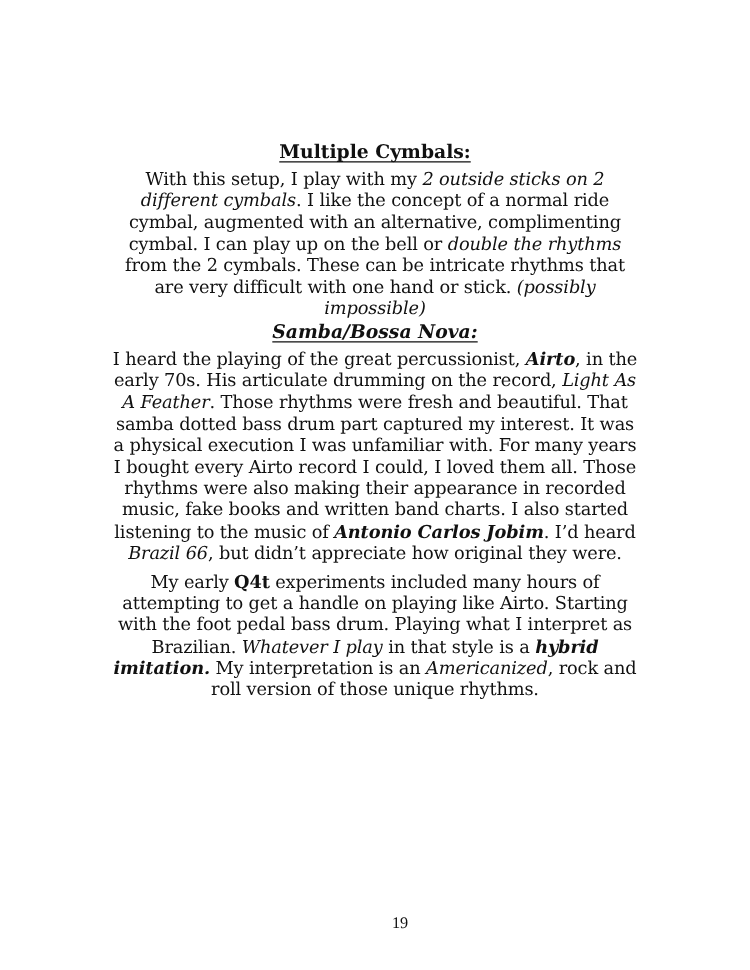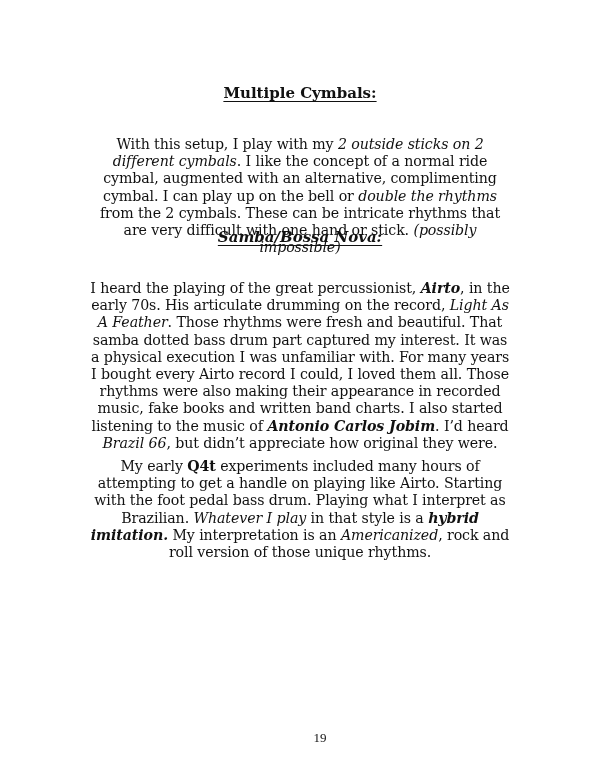--- a/index.html
+++ b/index.html
@@ -1,18 +1,18 @@
 <!DOCTYPE html>
 <html><head>
 <meta charset="utf-8">
 <style>
   html, body { margin: 0; padding: 0; background: #ffffff; }
   body { width: 600px; height: 776px; position: relative; overflow: hidden; font-family: "DejaVu Serif", serif; color: #111; }
   .page { position: absolute; left: 0; top: 0; width: 600px; height: 776px; }
-  .heading { position: absolute; left: 0; width: 600px; text-align: center; font-weight: bold; font-size: 15px; }
+  .heading { position: absolute; left: 0; width: 600px; text-align: center; font-weight: bold; font-size: 15px; margin-top: 28px; }
   .heading span { text-decoration: underline; text-underline-offset: 3px; }
   .para { position: absolute; left: 88px; width: 424px; text-align: center; font-size: 14.2px; line-height: 17.2px; letter-spacing: -0.1px; margin-top: 16px; }
   .pageno { position: absolute; top: 730px; left: 0; width: 600px; text-align: center; font-family: "Liberation Serif", serif; font-size: 13px; padding-left: 20px; }
 </style>
 </head>
 <body>
 
 <div class="page">
   <div class="heading" style="top:84px;"><span>Multiple Cymbals:</span></div>
   <div class="para" style="top:120px;"><span>With this setup, I play with my </span><span style="font-style: italic;">2 outside sticks on 2 different cymbals</span><span>. I like the concept of a normal ride cymbal, augmented with an alternative, complimenting cymbal. I can play up on the bell or </span><span style="font-style: italic;">double the rhythms</span><span> from the 2 cymbals. These can be intricate rhythms that are very difficult with one hand or stick. </span><span style="font-style: italic;">(possibly impossible)</span></div>

